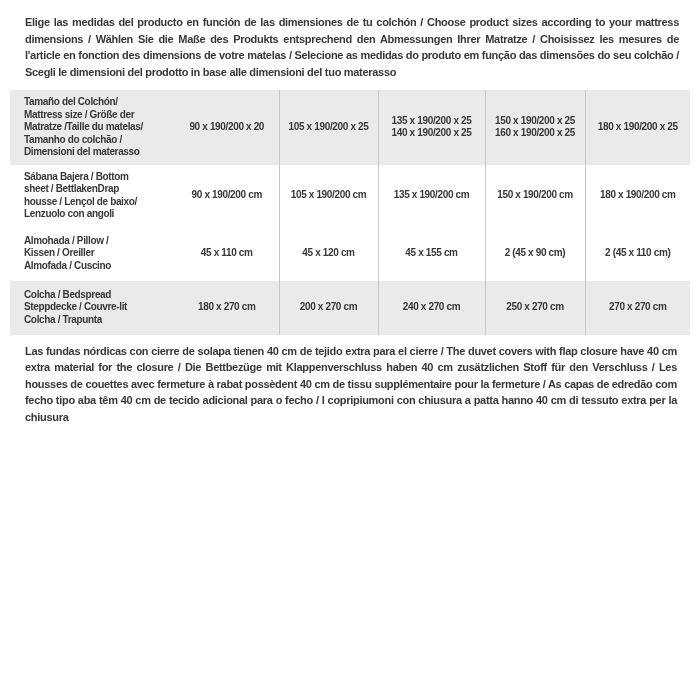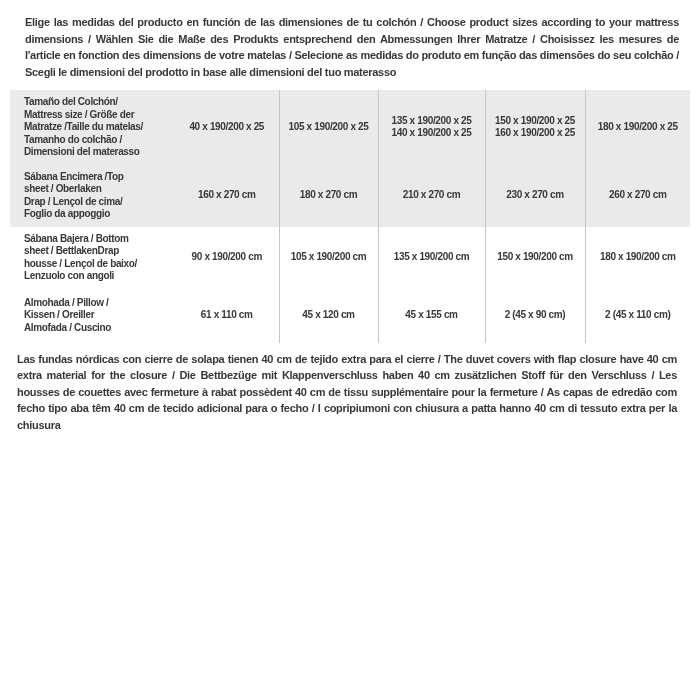--- a/index.html
+++ b/index.html
@@ -46,21 +46,21 @@
     white-space:pre-line;
   }
   td.val{
     text-align:center;
   }
   td.sep{
     border-left:1px solid var(--divider);
   }
   tr.alt{background:var(--row-alt);margin-top:8px;}
   .note{
-    margin:8px 23px 0 17px;
+    margin:8px 23px 0 25px;
     font-size:11px;
     line-height:16.5px;
     letter-spacing:-0.3px;
     text-align:justify;
   }
 </style>
 </head>
 <body>
 
 <p class="intro">Elige las medidas del producto en función de las dimensiones de tu colchón / Choose product sizes according to your mattress dimensions / Wählen Sie die Maße des Produkts entsprechend den Abmessungen Ihrer Matratze / Choisissez les mesures de l'article en fonction des dimensions de votre matelas / Selecione as medidas do produto em função das dimensões do seu colchão / Scegli le dimensioni del prodotto in base alle dimensioni del tuo materasso</p>
@@ -74,56 +74,55 @@
     <col style="width:100px">
     <col style="width:105px">
   </colgroup>
   <tbody>
     <tr class="alt">
       <td class="lbl">Tamaño del Colchón/
 Mattress size / Größe der
 Matratze /Taille du matelas/
 Tamanho do colchão /
 Dimensioni del materasso</td>
-      <td class="val">40 x 190/200 x 25</td>
+      <td class="val">90 x 190/200 x 20</td>
       <td class="val sep">105 x 190/200 x 25</td>
       <td class="val sep">135 x 190/200 x 25
 140 x 190/200 x 25</td>
       <td class="val sep">150 x 190/200 x 25
 160 x 190/200 x 25</td>
       <td class="val sep">180 x 190/200 x 25</td>
-    </tr>
-    <tr class="alt">
-      <td class="lbl">Sábana Encimera /Top
-sheet / Oberlaken
-Drap / Lençol de cima/
-Foglio da appoggio</td>
-      <td class="val">160 x 270 cm</td>
-      <td class="val sep">180 x 270 cm</td>
-      <td class="val sep">210 x 270 cm</td>
-      <td class="val sep">230 x 270 cm</td>
-      <td class="val sep">260 x 270 cm</td>
     </tr>
     <tr>
       <td class="lbl">Sábana Bajera / Bottom
 sheet / BettlakenDrap
 housse / Lençol de baixo/
 Lenzuolo con angoli</td>
       <td class="val">90 x 190/200 cm</td>
       <td class="val sep">105 x 190/200 cm</td>
       <td class="val sep">135 x 190/200 cm</td>
       <td class="val sep">150 x 190/200 cm</td>
       <td class="val sep">180 x 190/200 cm</td>
     </tr>
     <tr>
       <td class="lbl">Almohada  / Pillow /
 Kissen / Oreiller
 Almofada / Cuscino</td>
-      <td class="val">61 x 110 cm</td>
+      <td class="val">45 x 110 cm</td>
       <td class="val sep">45 x 120 cm</td>
       <td class="val sep">45 x 155 cm</td>
       <td class="val sep">2 (45 x 90 cm)</td>
       <td class="val sep">2 (45 x 110 cm)</td>
+    </tr>
+    <tr class="alt">
+      <td class="lbl">Colcha / Bedspread
+Steppdecke / Couvre-lit
+Colcha / Trapunta</td>
+      <td class="val">180 x 270 cm</td>
+      <td class="val sep">200 x 270 cm</td>
+      <td class="val sep">240 x 270 cm</td>
+      <td class="val sep">250 x 270 cm</td>
+      <td class="val sep">270 x 270 cm</td>
     </tr>
   </tbody>
 </table>
 
 <p class="note">Las fundas nórdicas con cierre de solapa tienen 40 cm de tejido extra para el cierre  /  The duvet covers with flap closure have 40 cm extra material for the closure / Die Bettbezüge mit Klappenverschluss haben 40 cm zusätzlichen Stoff für den Verschluss / Les housses de couettes avec fermeture à rabat possèdent 40 cm de tissu supplémentaire pour la fermeture / As capas de edredão com fecho tipo aba têm 40 cm de tecido adicional para o fecho / I copripiumoni con chiusura a patta hanno 40 cm di tessuto extra per la chiusura</p>
 
 </body></html>

